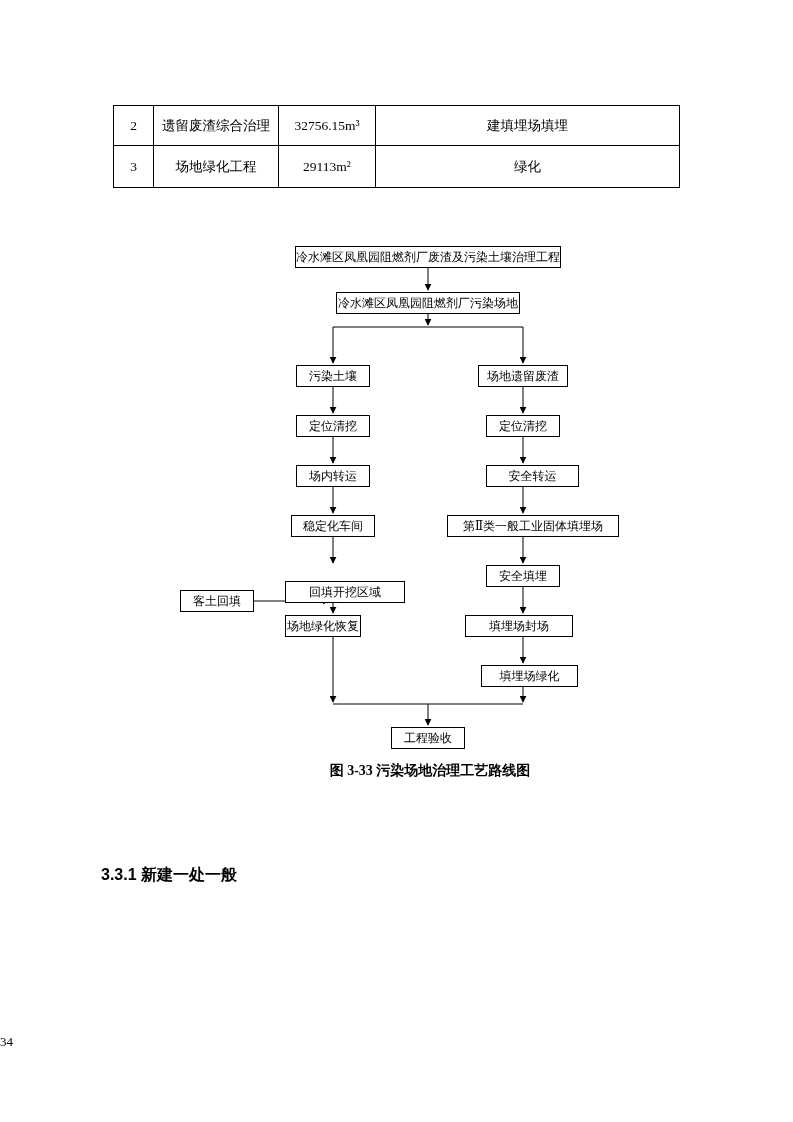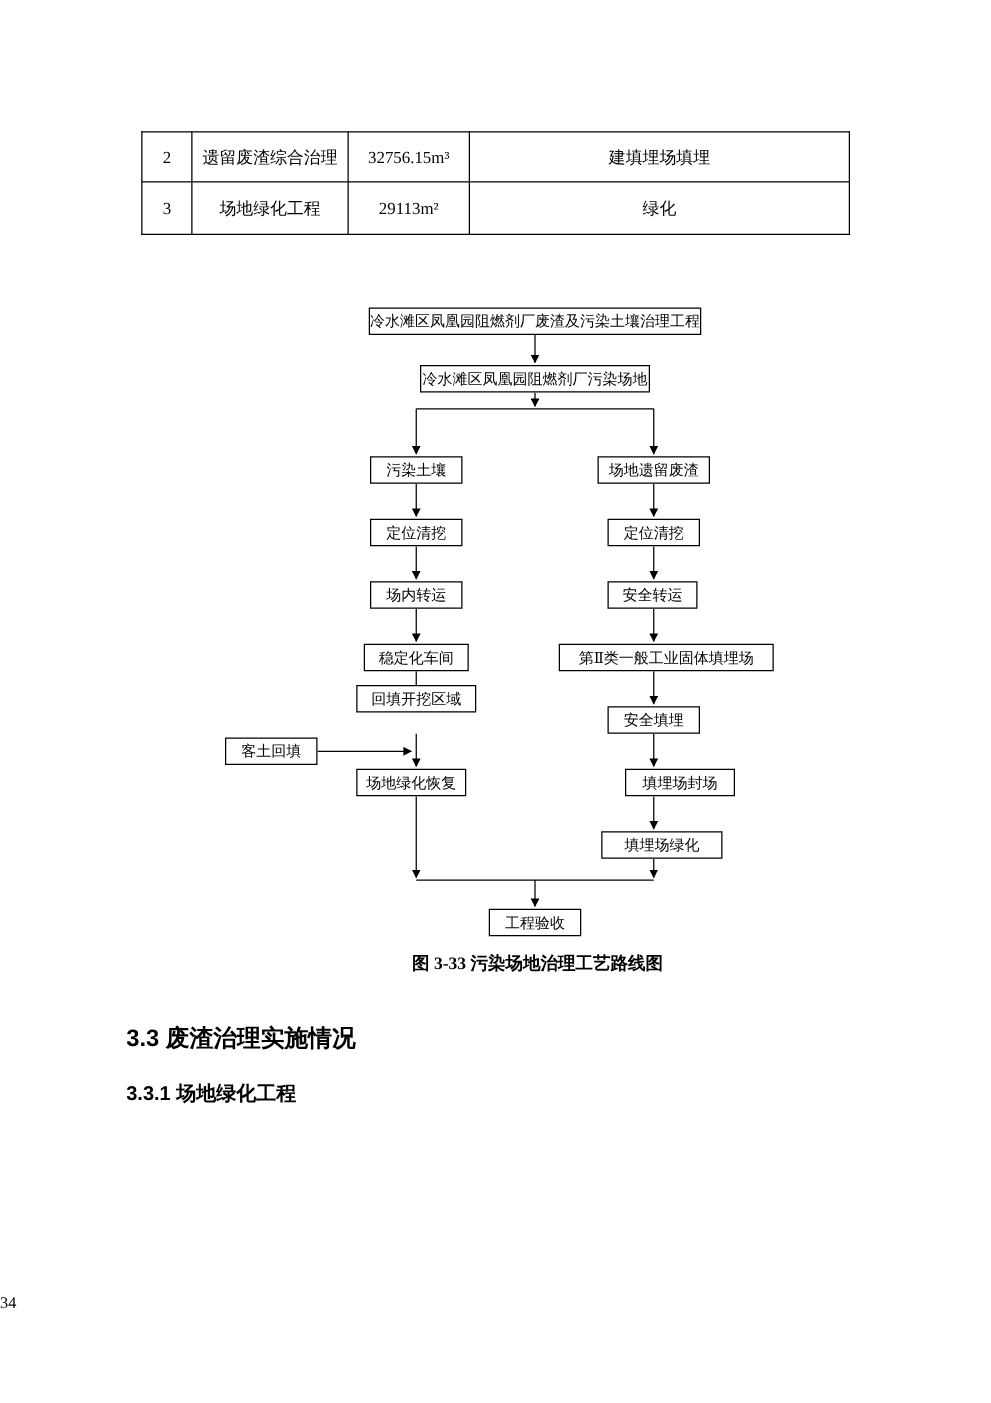--- a/index.html
+++ b/index.html
@@ -86,34 +86,33 @@
       </g>
     </svg>
 
     <div class="node" style="left:240px;top:52px;width:184px">冷水滩区凤凰园阻燃剂厂污染场地</div>
     <div class="node" style="left:199px;top:6px;width:266px">冷水滩区凤凰园阻燃剂厂废渣及污染土壤治理工程</div>
 
     <div class="node" style="left:200px;top:125px;width:74px">污染土壤</div>
     <div class="node" style="left:200px;top:175px;width:74px">定位清挖</div>
     <div class="node" style="left:200px;top:225px;width:74px">场内转运</div>
     <div class="node" style="left:195px;top:275px;width:84px">稳定化车间</div>
-    <div class="node" style="left:189px;top:308px;width:96px">回填开挖区域</div>
-    <div class="node" style="left:189px;top:375px;width:88px">场地绿化恢复</div>
+    <div class="node" style="left:189px;top:341px;width:120px">回填开挖区域</div>
+    <div class="node" style="left:189px;top:375px;width:76px">场地绿化恢复</div>
     <div class="node" style="left:84px;top:350px;width:74px">客土回填</div>
 
     <div class="node" style="left:382px;top:125px;width:90px">场地遗留废渣</div>
     <div class="node" style="left:390px;top:175px;width:74px">定位清挖</div>
-    <div class="node" style="left:390px;top:225px;width:72px">安全转运</div>
+    <div class="node" style="left:390px;top:225px;width:93px">安全转运</div>
     <div class="node" style="left:351px;top:275px;width:172px">第Ⅱ类一般工业固体填埋场</div>
     <div class="node" style="left:390px;top:325px;width:74px">安全填埋</div>
-    <div class="node" style="left:404px;top:375px;width:88px">填埋场封场</div>
+    <div class="node" style="left:369px;top:375px;width:108px">填埋场封场</div>
     <div class="node" style="left:385px;top:425px;width:97px">填埋场绿化</div>
 
     <div class="node" style="left:295px;top:487px;width:74px">工程验收</div>
   </div>
 
   <div class="caption">图 3-33 污染场地治理工艺路线图</div>
 
-  <div class="h1">3.3 废渣治理实施情况</div>
-  <div class="h2">3.3.1 场地绿化工程</div>
+  <div class="h2">3.3.1 新建一处一般</div>
 
   <div class="pageno">34</div>
 </div>
 
 </body></html>

